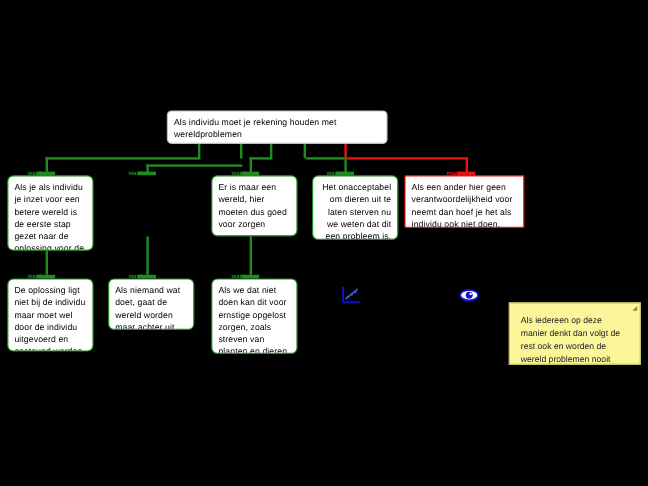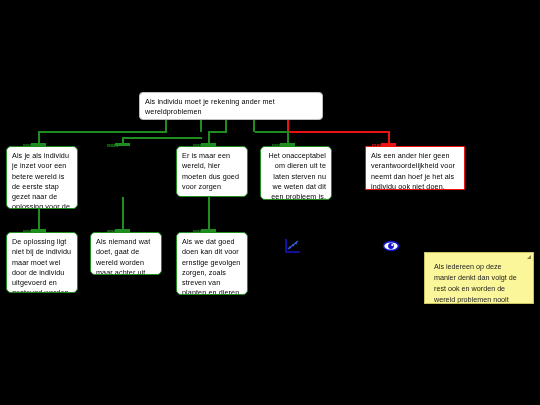--- a/index.html
+++ b/index.html
@@ -97,21 +97,21 @@
     width: 18px;
     height: 16px;
   }
 </style>
 </head>
 <body>
 
 <div id="canvas">
 
   <div class="node main" style="left:139px; top:92px; width:184px; height:28px;">
-    <span>Als individu moet je rekening ander met wereldproblemen</span>
+    <span>Als individu moet je rekening houden met wereldproblemen</span>
   </div>
 
   <div class="ln" style="left:165px; top:120px; width:1.6px; height:12px;"></div>
   <div class="ln" style="left:200px; top:120px; width:1.6px; height:12px;"></div>
   <div class="ln" style="left:225px; top:120px; width:1.6px; height:12px;"></div>
   <div class="ln" style="left:253px; top:120px; width:1.6px; height:12px;"></div>
   <div class="ln red" style="left:287px; top:120px; width:1.8px; height:12px;"></div>
 
   <div class="ln" style="left:38px;  top:131px; width:129px; height:1.6px;"></div>
   <div class="ln" style="left:122px; top:137px; width:80px;  height:1.6px;"></div>
@@ -143,21 +143,21 @@
 
 
   <div class="node pro" style="left:176px; top:146px; width:72px; height:51px;">
     <span>Er is maar een wereld, hier moeten dus goed voor zorgen</span>
   </div>
 
   <div class="node pro" style="left:260px; top:146px; width:72px; height:54px;text-align:right;">
     <span>Het onacceptabel om dieren uit te laten sterven nu we weten dat dit een probleem is.</span>
   </div>
 
-  <div class="node con" style="left:337px; top:146px; width:100px; height:44px;margin-left:28px;">
+  <div class="node con" style="left:337px; top:146px; width:100px; height:44px;">
     <span>Als een ander hier geen verantwoordelijkheid voor neemt dan hoef je het als individu ook niet doen.</span>
   </div>
 
   <div class="ln" style="left:38px;  top:209px; width:1.6px; height:20px;"></div>
   <div class="ln" style="left:122px; top:197px; width:1.6px; height:32px;"></div>
   <div class="ln" style="left:208px; top:197px; width:1.6px; height:32px;"></div>
 
   <div class="stub" style="left:31px;  top:229px; width:15px;"></div>
   <div class="stub" style="left:115px; top:229px; width:15px;"></div>
   <div class="stub" style="left:201px; top:229px; width:15px;"></div>
@@ -168,21 +168,21 @@
 
   <div class="node pro" style="left:6px; top:232px; width:72px; height:61px;">
     <span>De oplossing ligt niet bij de individu maar moet wel door de individu uitgevoerd en gesteund worden.</span>
   </div>
 
   <div class="node pro" style="left:90px; top:232px; width:72px; height:43px;">
     <span>Als niemand wat doet, gaat  de wereld worden maar achter uit.</span>
   </div>
 
   <div class="node pro" style="left:176px; top:232px; width:72px; height:63px;">
-    <span>Als we dat goed doen kan dit voor ernstige gevolgen zorgen, zoals streven van planten en dieren</span>
+    <span>Als we dat niet doen kan dit voor ernstige opgelost zorgen, zoals streven van planten en dieren</span>
   </div>
 
   <div class="ico" style="left:284px; top:238px;">
     <svg width="18" height="16" viewBox="0 0 18 16">
       <path d="M2,1 L2,14 L16,14" fill="none" stroke="#1414d0" stroke-width="1.6"></path>
       <path d="M4,11 L14,3" fill="none" stroke="#3a5fe0" stroke-width="1.4"></path>
       <path d="M5,9 L7,10 M8,7 L10,8 M11,5 L13,6" fill="none" stroke="#3a5fe0" stroke-width="1.2"></path>
     </svg>
   </div>
 

